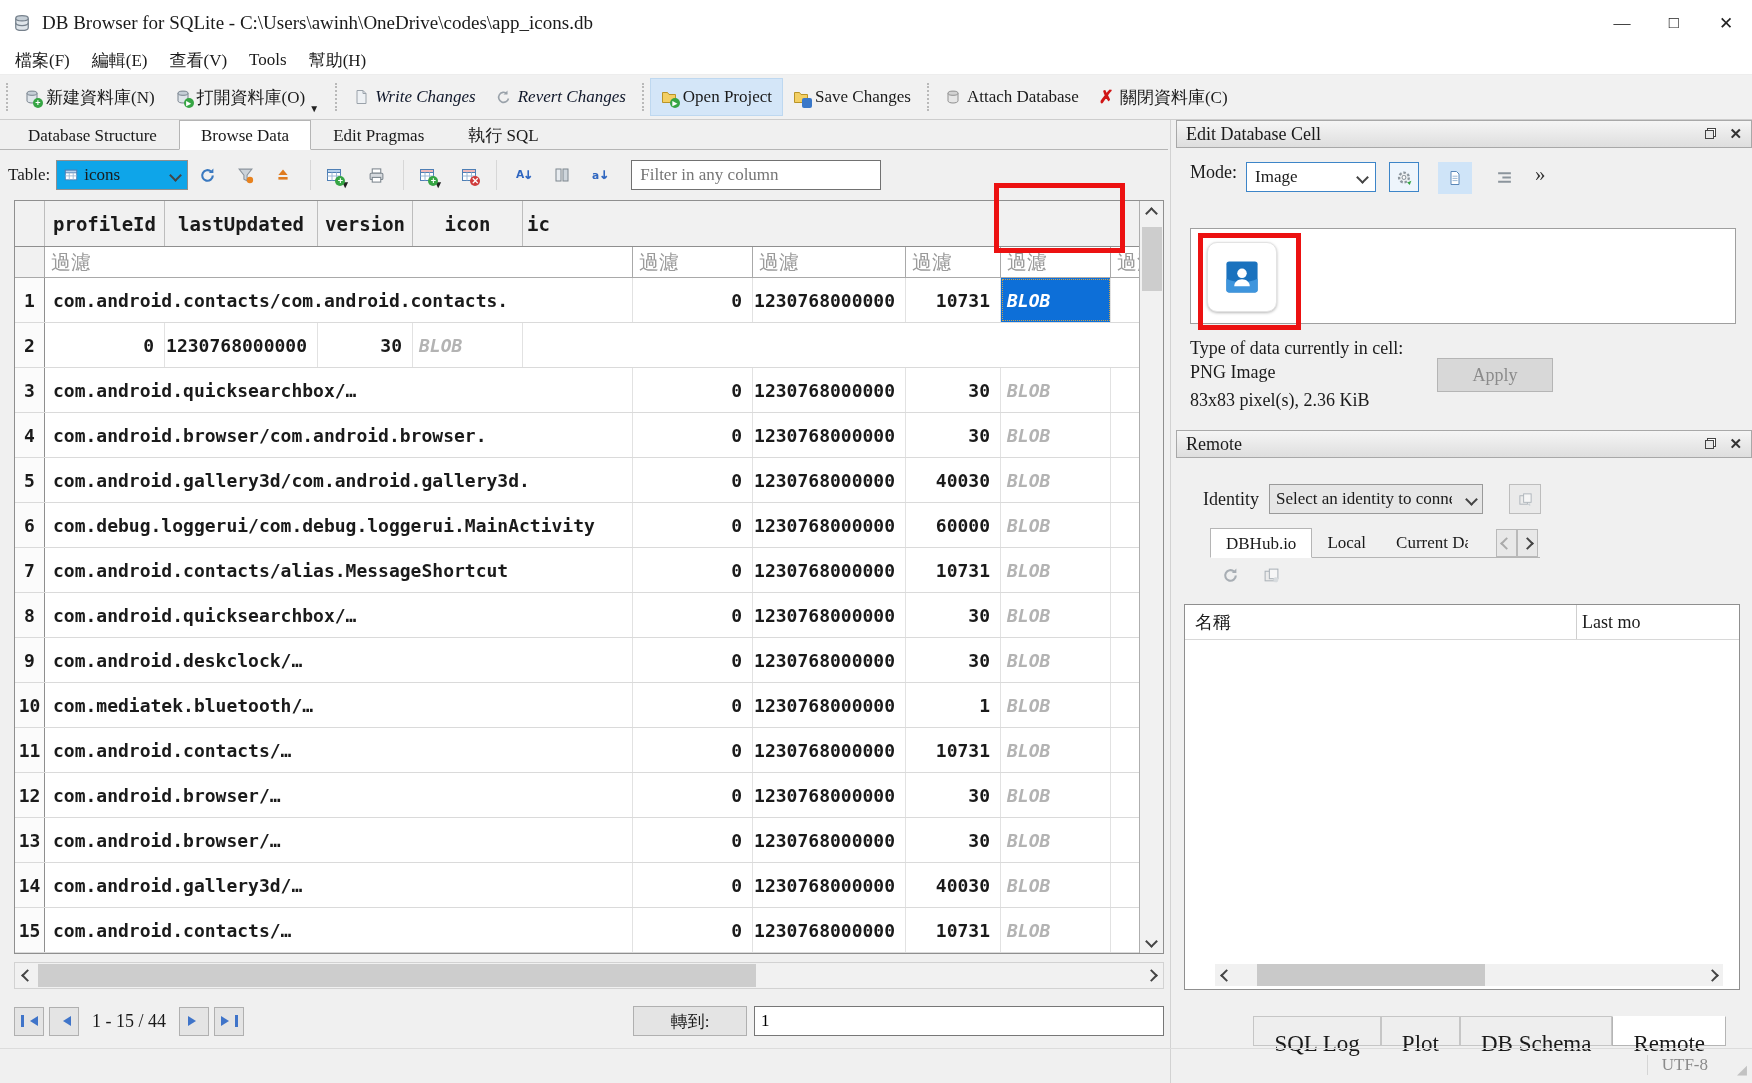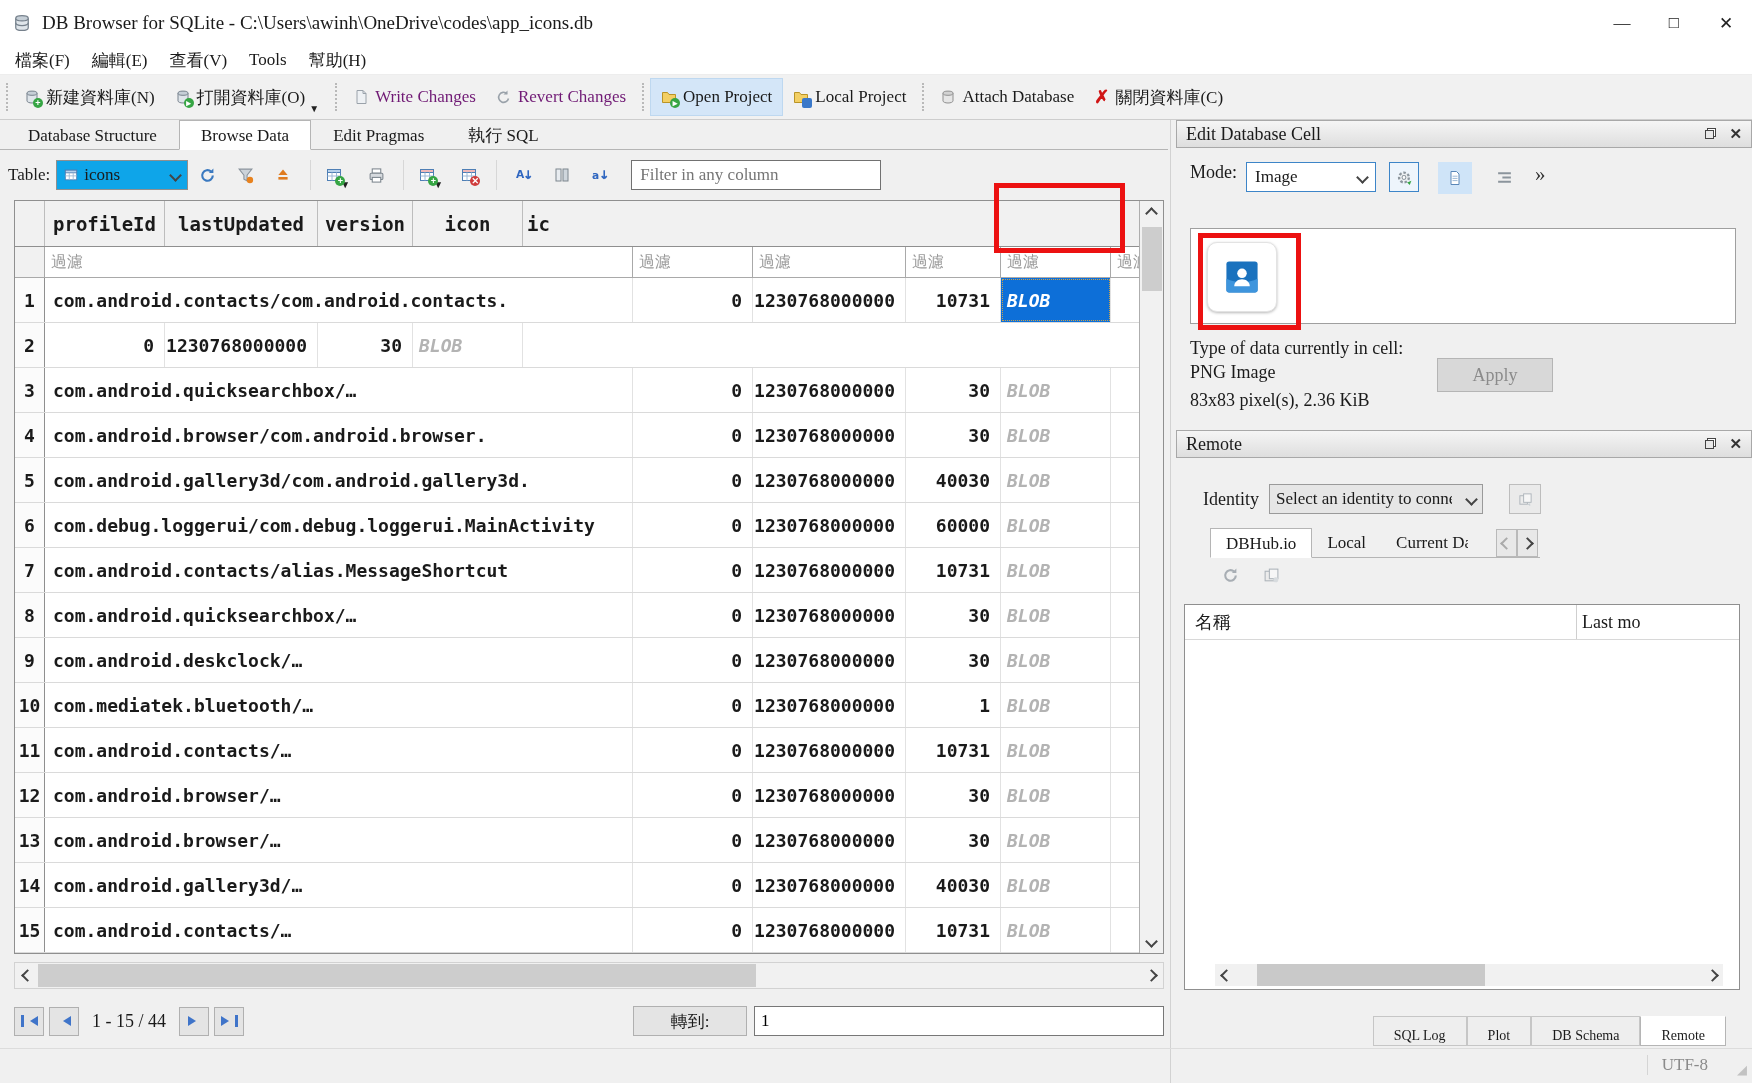--- a/index.html
+++ b/index.html
@@ -11,21 +11,21 @@
   .wtitle{font-size:19px;}
   .winbtns{position:absolute;right:0;top:0;height:46px;display:flex;}
   .winbtn{width:52px;height:46px;display:flex;align-items:center;justify-content:center;font-size:17px;color:#222;}
   
   .menubar{position:absolute;left:0;top:46px;width:100%;height:29px;background:#fff;display:flex;align-items:center;padding-left:4px;border-bottom:1px solid #ededed;box-sizing:border-box;}
   .menu-item{padding:0 11px;font-size:17px;}
   
   .toolbar{position:absolute;left:0;top:75px;width:100%;height:45px;background:#f1f1f1;border-bottom:1px solid #cdcdcd;display:flex;align-items:center;box-sizing:border-box;}
   .tgrip{border-left:2px dotted #b9b9b9;height:28px;margin:0 6px;}
   .tbtn{display:inline-flex;align-items:center;gap:6px;padding:0 10px;height:38px;font-size:17px;white-space:nowrap;}
-  .tbtn.dis{color:#701a75;}
+  .tbtn.dis{color:#0f172a;font-style:italic;}
   .tbtn.hl{background:#d4e6f8;border:1px solid #bed8f0;height:36px;}
   .icon16{position:relative;width:16px;height:16px;display:inline-flex;flex:none;}
   .ov{position:absolute;right:-3px;bottom:-3px;width:10px;height:10px;border-radius:50%;color:#fff;
       font:bold 9px/10px "Liberation Sans",sans-serif;text-align:center;}
   .ovg{background:#36a544;} .ovb{background:#3a78c9;border-radius:2px;}
   .redx{color:#d01515;font-weight:bold;font-size:18px;line-height:16px;}
   .ddcaret{font-size:10px;color:#222;align-self:flex-end;margin:0 0 2px -2px;}
   
   .leftpane{position:absolute;left:0;top:120px;width:1168px;height:963px;}
   .tabbar{position:absolute;left:0;top:0;width:100%;height:30px;border-bottom:1px solid #b5b5b5;display:flex;padding-left:6px;box-sizing:border-box;}
@@ -41,21 +41,21 @@
   .iconbtn{width:34px;height:34px;display:flex;align-items:center;justify-content:center;margin:0 2px;}
   .isep{border-left:1px solid #d7d7d7;height:30px;margin:0 8px;}
   .filterinput{width:250px;height:30px;margin-left:12px;border:1px solid #717171;font-family:"Liberation Serif","DejaVu Serif",serif;font-size:17px;padding:0 8px;box-sizing:border-box;background:#fff;}
   
   .grid{position:absolute;left:14px;top:80px;width:1150px;height:754px;background:#fff;border:1px solid #8f8f8f;box-sizing:border-box;display:flex;}
   .gmain{width:1124px;display:flex;flex-direction:column;}
   .ghead{height:46px;display:flex;background:#f1f1f1;border-bottom:1px solid #8f8f8f;box-sizing:border-box;
          font-family:"DejaVu Sans Mono",monospace;font-weight:bold;font-size:19px;}
   .hcell{display:flex;align-items:center;justify-content:center;border-right:1px solid #bdbdbd;box-sizing:border-box;overflow:hidden;white-space:nowrap;}
   .gfilter{height:31px;display:flex;border-bottom:1px solid #a9a9a9;box-sizing:border-box;background:#fff;}
-  .fcell{display:flex;align-items:center;border-right:1px solid #a9a9a9;box-sizing:border-box;color:#9a9a9a;font-size:16px;padding-left:6px;overflow:hidden;white-space:nowrap;}
+  .fcell{display:flex;align-items:center;border-right:1px solid #a9a9a9;box-sizing:border-box;color:#9a9a9a;font-size:20px;padding-left:6px;overflow:hidden;white-space:nowrap;}
   .fcell.hd{background:#f1f1f1;padding:0;}
   .grow{height:45px;display:flex;border-bottom:1px solid #dadada;box-sizing:border-box;
         font-family:"DejaVu Sans Mono",monospace;font-weight:bold;font-size:18px;}
   .c{display:flex;align-items:center;border-right:1px solid #e2e2e2;box-sizing:border-box;overflow:hidden;white-space:nowrap;}
   .w-rn{width:30px;} .w-name{width:588px;} .w-pid{width:120px;} .w-lu{width:153px;} .w-ver{width:95px;} .w-blob{width:110px;} .w-stub{width:28px;border-right:none;}
   .c.rn{justify-content:center;background:#fbfbfb;border-right:1px solid #8f8f8f;}
   .c.name{padding-left:8px;}
   .c.num{justify-content:flex-end;padding-right:10px;}
   .c.blob{padding-left:6px;font-style:italic;color:#b3b3b3;}
   .c.blob.sel{background:#0d6fd8;color:#fff;outline:1px dotted #caa14a;outline-offset:-2px;}
@@ -106,21 +106,21 @@
   .sarr{width:21px;height:28px;background:#e8e8e8;border:1px solid #b9b9b9;display:flex;align-items:center;justify-content:center;box-sizing:border-box;}
   .rtools{position:absolute;left:46px;top:447px;display:flex;gap:24px;}
   .rlist{position:absolute;left:8px;top:484px;width:556px;height:386px;background:#fff;border:1px solid #8f8f8f;box-sizing:border-box;}
   .rlhead{height:34px;display:flex;border-bottom:1px solid #d8d8d8;font-size:18px;}
   .rlh1{width:392px;display:flex;align-items:center;padding-left:10px;border-right:1px solid #cfcfcf;box-sizing:border-box;}
   .rlh2{flex:1;display:flex;align-items:center;padding-left:5px;overflow:hidden;white-space:nowrap;}
   .rlscroll{position:absolute;left:30px;right:16px;bottom:3px;height:22px;background:#f1f1f1;}
   .rlthumb{position:absolute;left:42px;top:0;height:22px;width:228px;background:#c9c9c9;}
   .rlarr{position:absolute;top:0;width:22px;height:22px;display:flex;align-items:center;justify-content:center;}
   .docktabs{position:absolute;top:896px;right:26px;display:flex;}
-  .dtab{height:30px;line-height:29px;padding:4px 20px;font-size:14px;background:#eeeeee;border:1px solid #c6c6c6;box-sizing:border-box;}
+  .dtab{height:30px;line-height:29px;padding:12px 20px;font-size:23px;background:#eeeeee;border:1px solid #c6c6c6;box-sizing:border-box;}
   .dtab.active{background:#fff;border-color:#b5b5b5;border-top:1px solid #fff;}
   .statusbar{position:absolute;left:0;top:1048px;width:100%;height:35px;border-top:1px solid #dcdcdc;box-sizing:border-box;}
   .enc{position:absolute;right:44px;top:6px;font-size:17px;color:#8a8a8a;border-left:1px solid #d5d5d5;padding-left:14px;}
   .grip{position:absolute;right:5px;bottom:5px;font-size:13px;color:#c2c2c2;}
   
   .redbox{position:absolute;border:5px solid #ec1111;z-index:20;}
   .rb1{left:994px;top:183px;width:121px;height:60px;}
   .rb2{left:1198px;top:233px;width:93px;height:87px;}
 </style>
 </head>
@@ -204,21 +204,21 @@
         </span>
       <span>Open Project</span>
     </span>
     <span class="tbtn">
       <span class="icon16">
         <svg width="16" height="16" viewBox="0 0 16 16">
             <path d="M1.5 3.5h5l1.5 2h6.5v8h-13z" fill="#f3cf63" stroke="#b99427"></path>
           </svg>
         <span class="ov ovb"></span>
         </span>
-      <span>Local Project</span>
+      <span>Save Changes</span>
     </span>
     <span class="tgrip"></span>
     <span class="tbtn">
       <span class="icon16">
         <svg width="16" height="16" viewBox="0 0 16 16">
             <path d="M3 4.2v7.6c0 1.3 2.2 2.2 5 2.2s5-.9 5-2.2V4.2" fill="#e6e6e6" stroke="#8f8f8f"></path>
             <ellipse cx="8" cy="4.2" rx="5" ry="2.1" fill="#d2d2d2" stroke="#8f8f8f"></ellipse>
           </svg>
         </span>
       <span>Attach Database</span>

